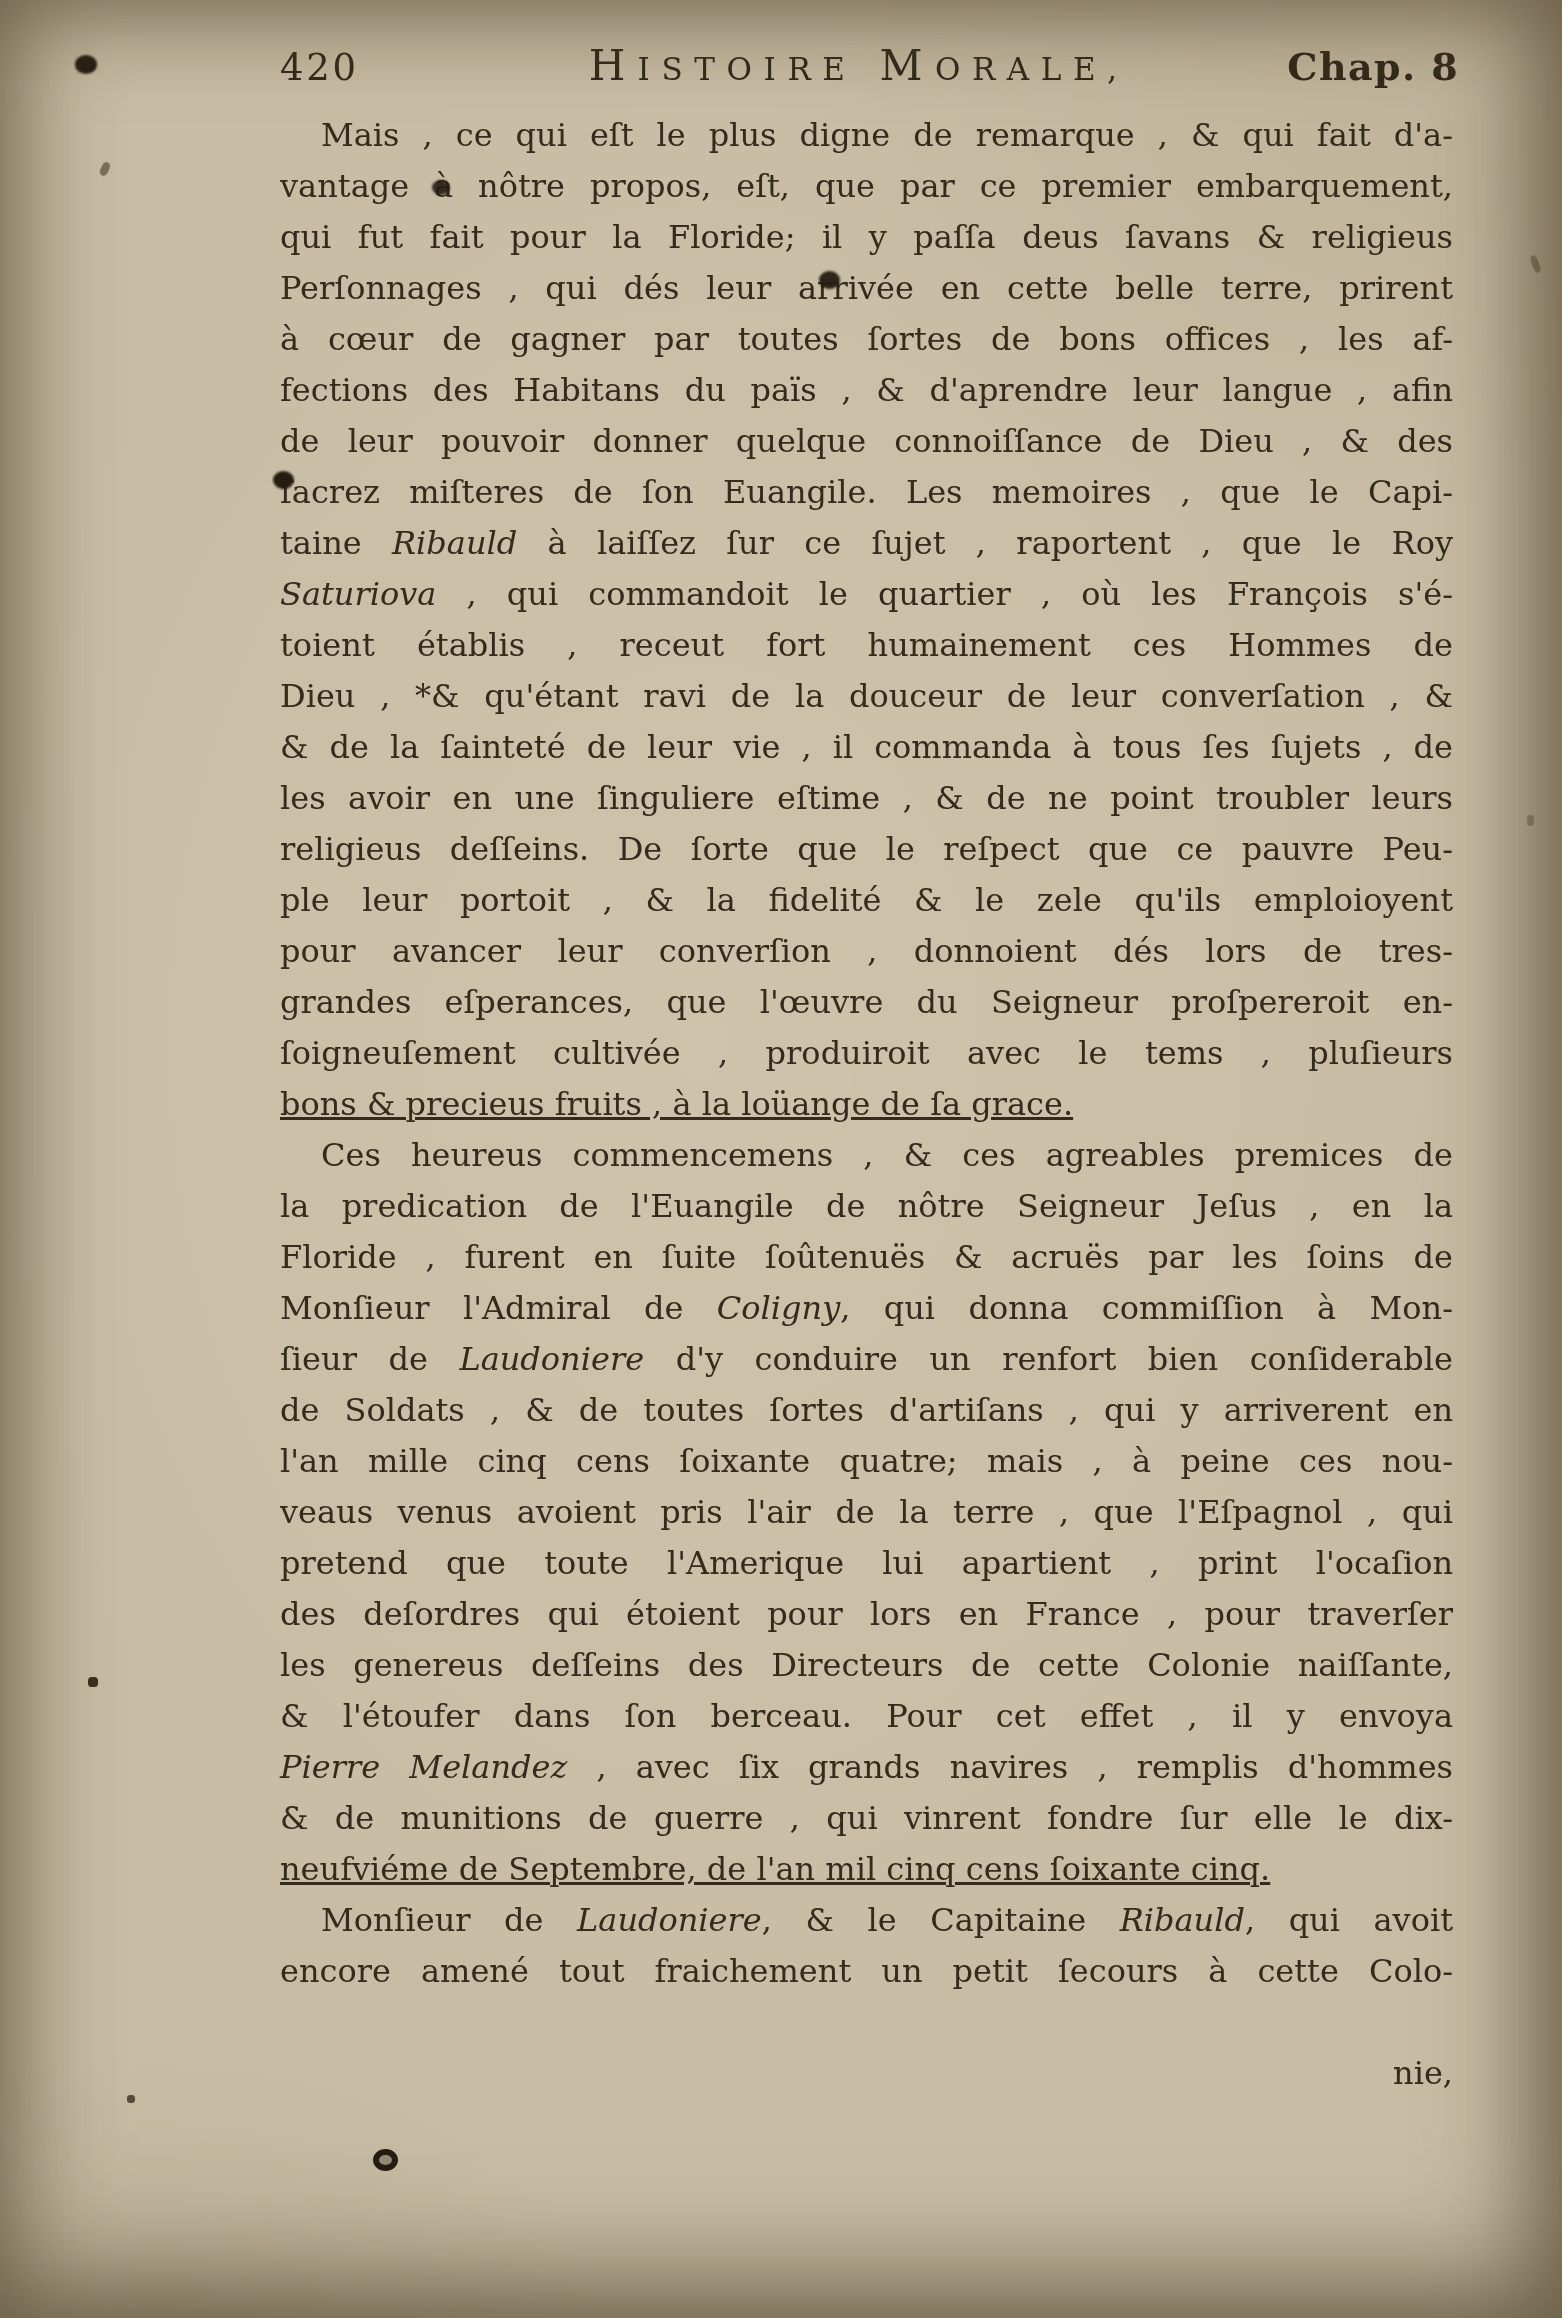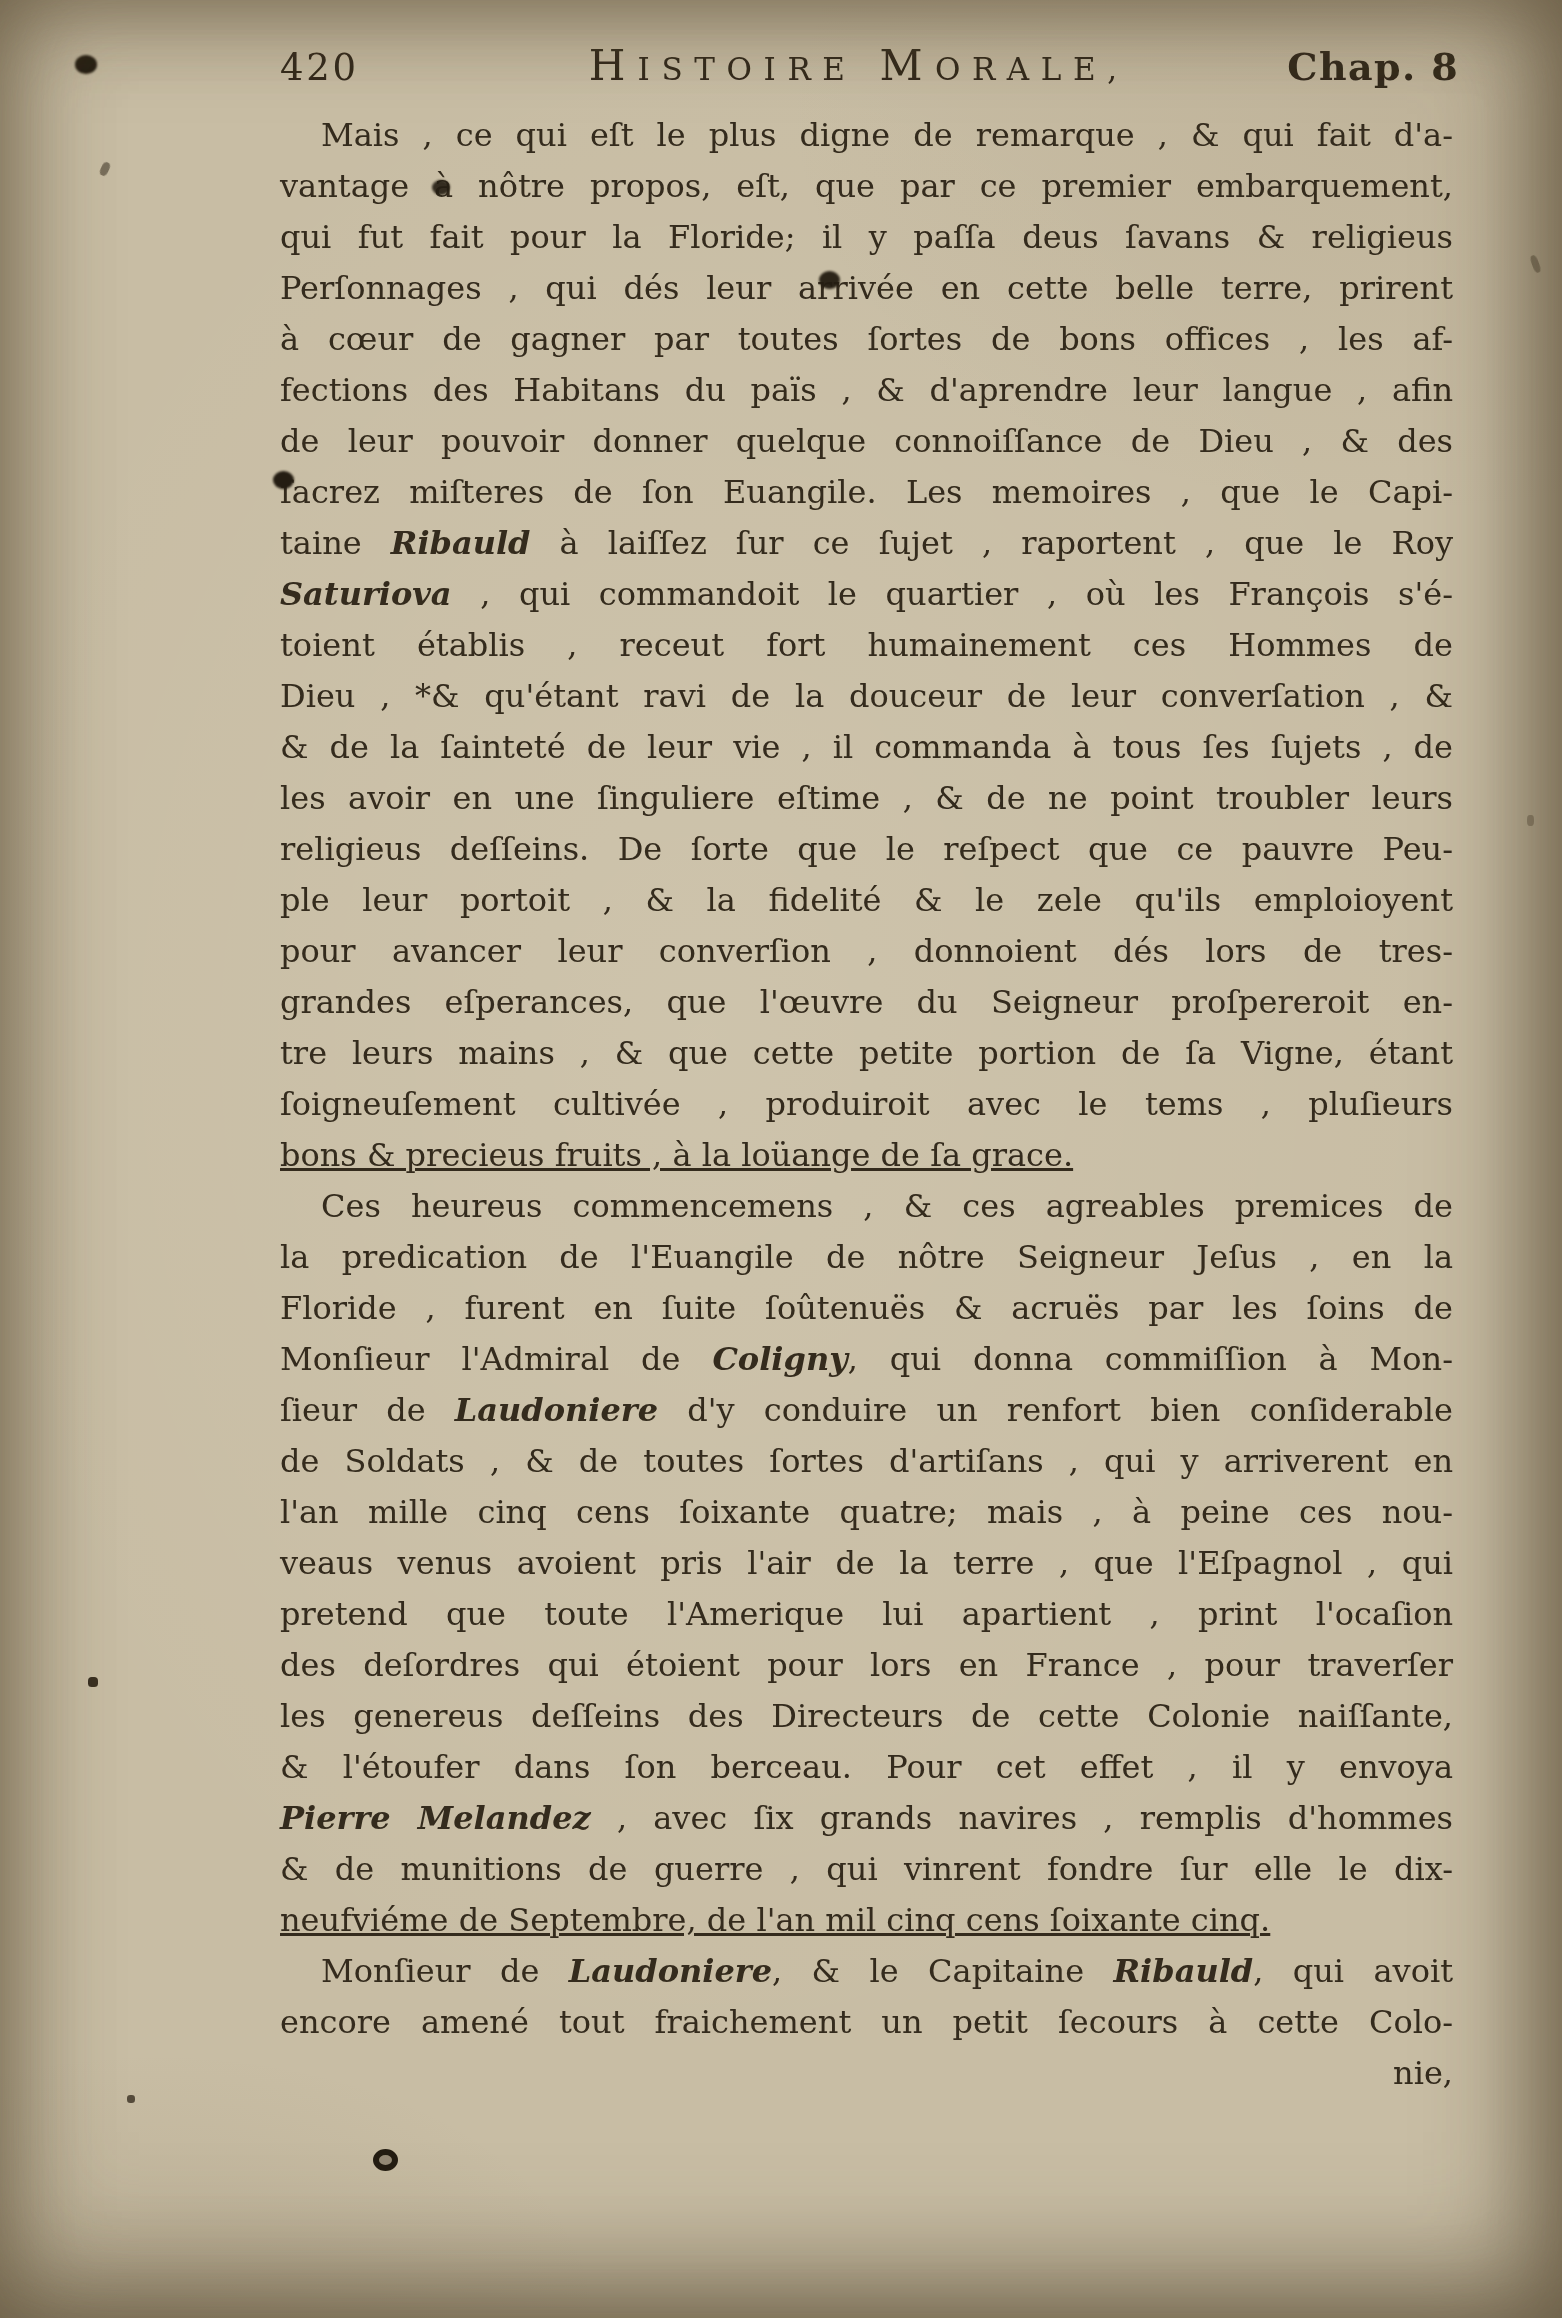--- a/index.html
+++ b/index.html
@@ -28,21 +28,21 @@
   .running-title { position: absolute; left: 50%; transform: translateX(-52%); top: 2.7px; white-space: nowrap; text-align: right; }
   .running-title .cap { font-size: 42px; letter-spacing: 12.3px; }
   .running-title .rest { font-size: 31px; letter-spacing: 11.6px; }
   .running-title .gap { display: inline-block; width: 23px; }
   .chapter { position: absolute; right: 0; top: 5.5px; font-size: 38px; font-weight: bold; letter-spacing: 1.4px; }
 
   .text-block { position: absolute; left: 280px; top: 110px; width: 1173px; font-size: 32px; }
   .line { line-height: 51px; text-align: justify; text-align-last: justify; }
   .line.indent { text-indent: 41px; }
   .line.last { text-align-last: left; text-decoration: underline; }
-  .it { font-style: italic; font-weight: bold; }
+  .it { font-style: italic; }
 
   .catchword-row {
     position: absolute; left: 280px; top: 2040px; width: 1173px;
     text-align: right; font-size: 32px; line-height: 51px; margin-top: 8px;
   }
 
   .blot { position: absolute; background: #241d12; border-radius: 50%; filter: blur(1px); z-index: 4; }
   .blot-ring { position: absolute; border: 6.2px solid #241d12; border-radius: 50%;
                background: rgba(60,50,35,.35); filter: blur(0.7px); z-index: 4; }
   .speck { position: absolute; background: #3a3022; border-radius: 40%; filter: blur(0.7px); z-index: 4; }
@@ -68,21 +68,20 @@
     <div class="line"><span>taine </span><span class="it">Ribauld</span><span> à laiſſez ſur ce ſujet , raportent , que le Roy</span></div>
     <div class="line"><span class="it">Saturiova</span><span> , qui commandoit le quartier , où les François s'é-</span></div>
     <div class="line"><span>toient établis , receut fort humainement ces Hommes de</span></div>
     <div class="line"><span>Dieu , *&amp; qu'étant ravi de la douceur de leur converſation , &amp;</span></div>
     <div class="line"><span>&amp; de la ſainteté de leur vie , il commanda à tous ſes ſujets , de</span></div>
     <div class="line"><span>les avoir en une ſinguliere eſtime , &amp; de ne point troubler leurs</span></div>
     <div class="line"><span>religieus deſſeins. De ſorte que le reſpect que ce pauvre Peu-</span></div>
     <div class="line"><span>ple leur portoit , &amp; la fidelité &amp; le zele qu'ils emploioyent</span></div>
     <div class="line"><span>pour avancer leur converſion , donnoient dés lors de tres-</span></div>
     <div class="line"><span>grandes eſperances, que l'œuvre du Seigneur proſpereroit en-</span></div>
-    <div class="line"><span>tre leurs mains , &amp; que cette petite portion de ſa Vigne, étant</span></div>
     <div class="line"><span>ſoigneuſement cultivée , produiroit avec le tems , pluſieurs</span></div>
     <div class="line last"><span>bons &amp; precieus fruits , à la loüange de ſa grace.</span></div>
     <div class="line indent"><span>Ces heureus commencemens , &amp; ces agreables premices de</span></div>
     <div class="line"><span>la predication de l'Euangile de nôtre Seigneur Jeſus , en la</span></div>
     <div class="line"><span>Floride , furent en ſuite ſoûtenuës &amp; acruës par les ſoins de</span></div>
     <div class="line"><span>Monſieur l'Admiral de </span><span class="it">Coligny</span><span>, qui donna commiſſion à Mon-</span></div>
     <div class="line"><span>ſieur de </span><span class="it">Laudoniere</span><span> d'y conduire un renfort bien conſiderable</span></div>
     <div class="line"><span>de Soldats , &amp; de toutes ſortes d'artiſans , qui y arriverent en</span></div>
     <div class="line"><span>l'an mille cinq cens ſoixante quatre; mais , à peine ces nou-</span></div>
     <div class="line"><span>veaus venus avoient pris l'air de la terre , que l'Eſpagnol , qui</span></div>

